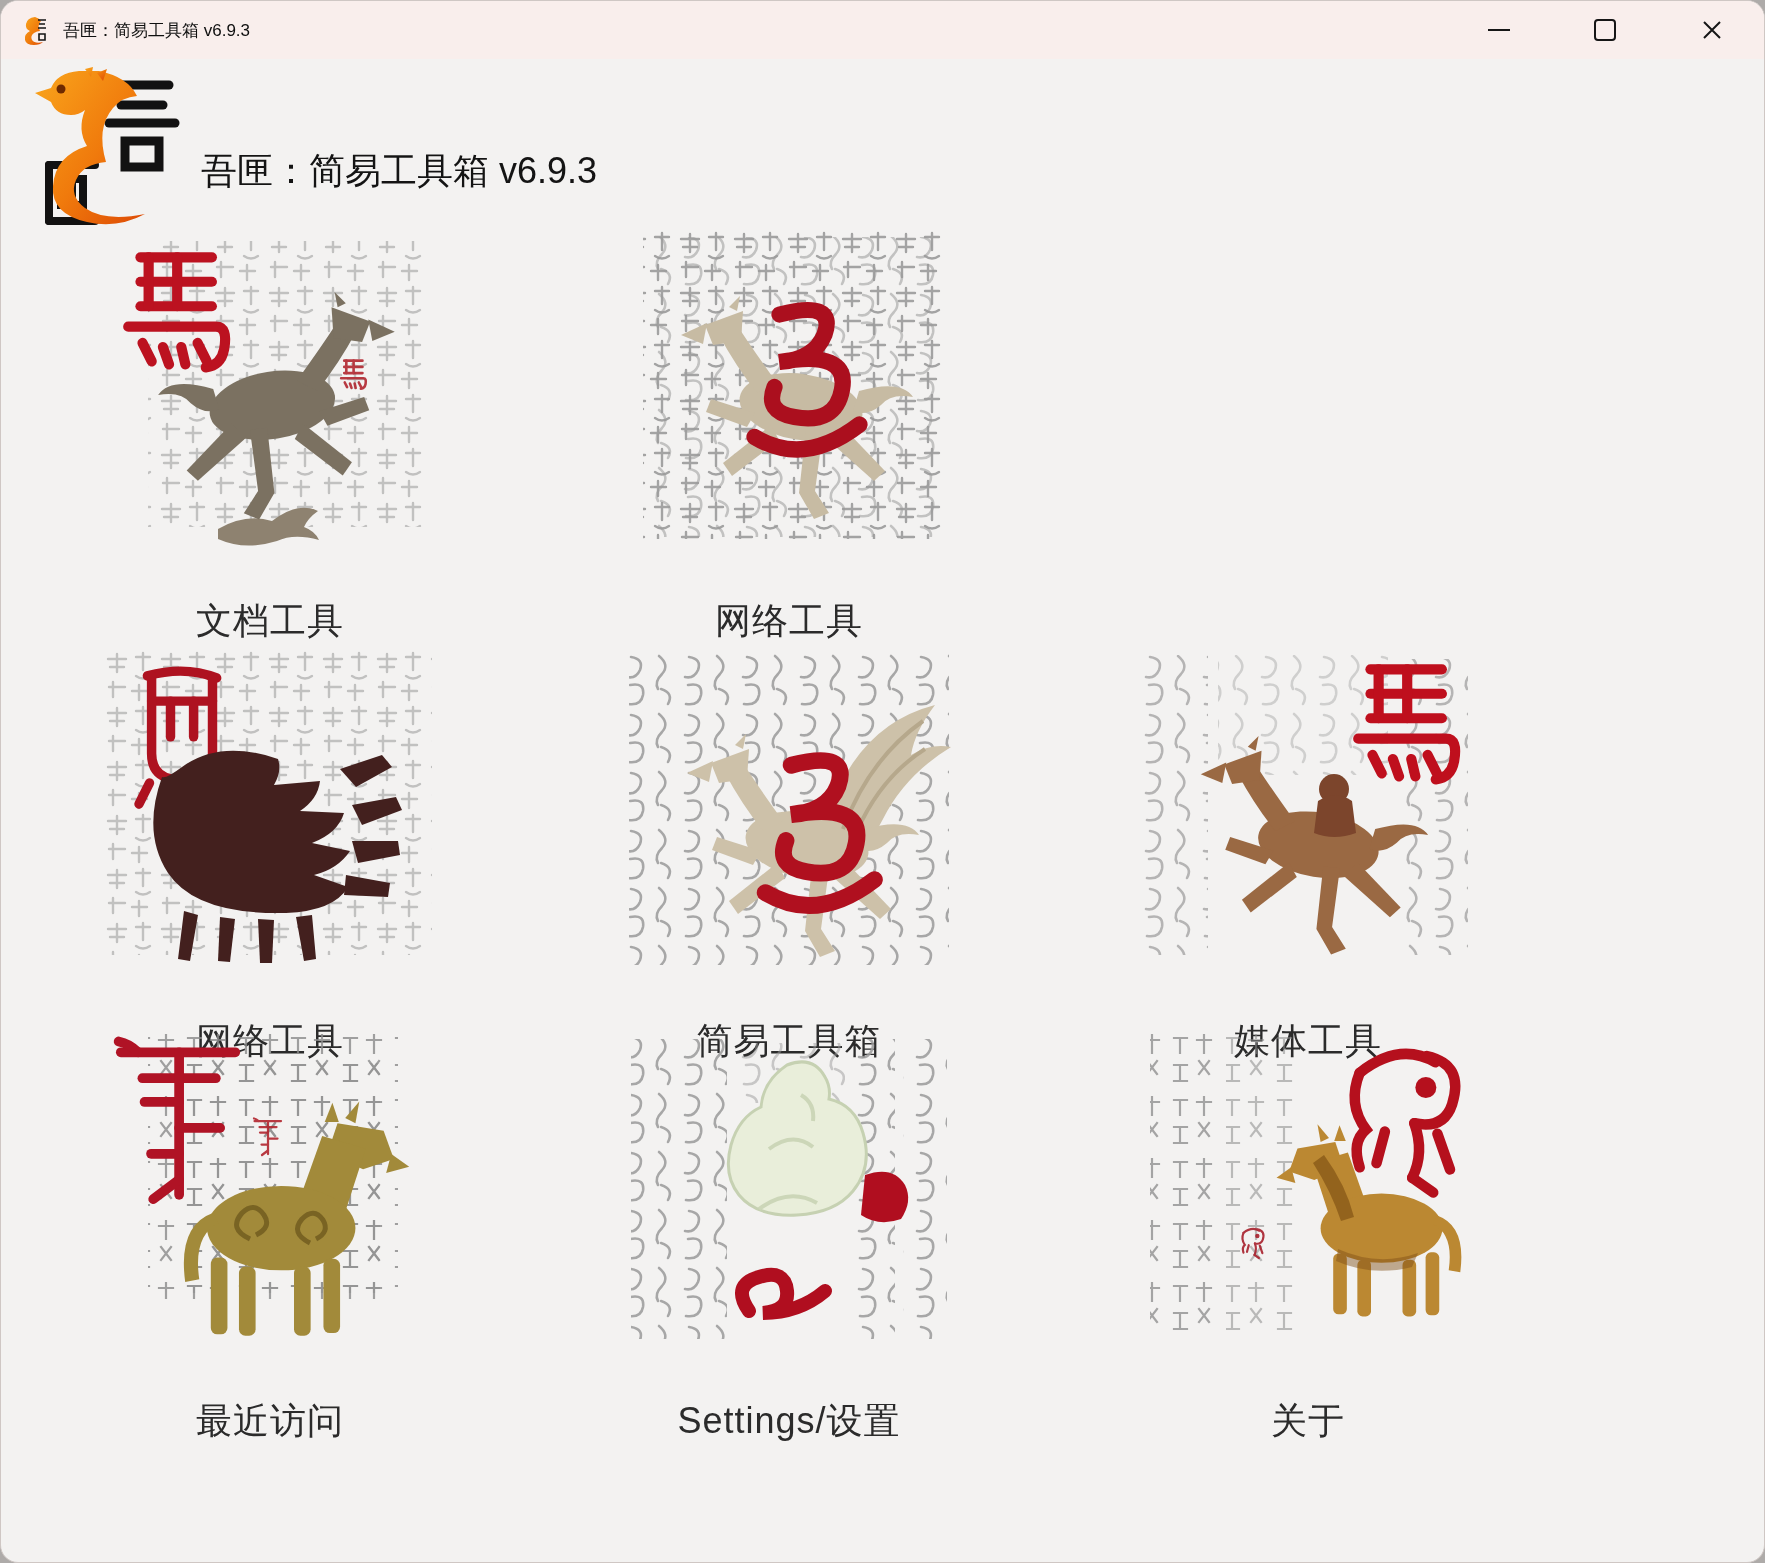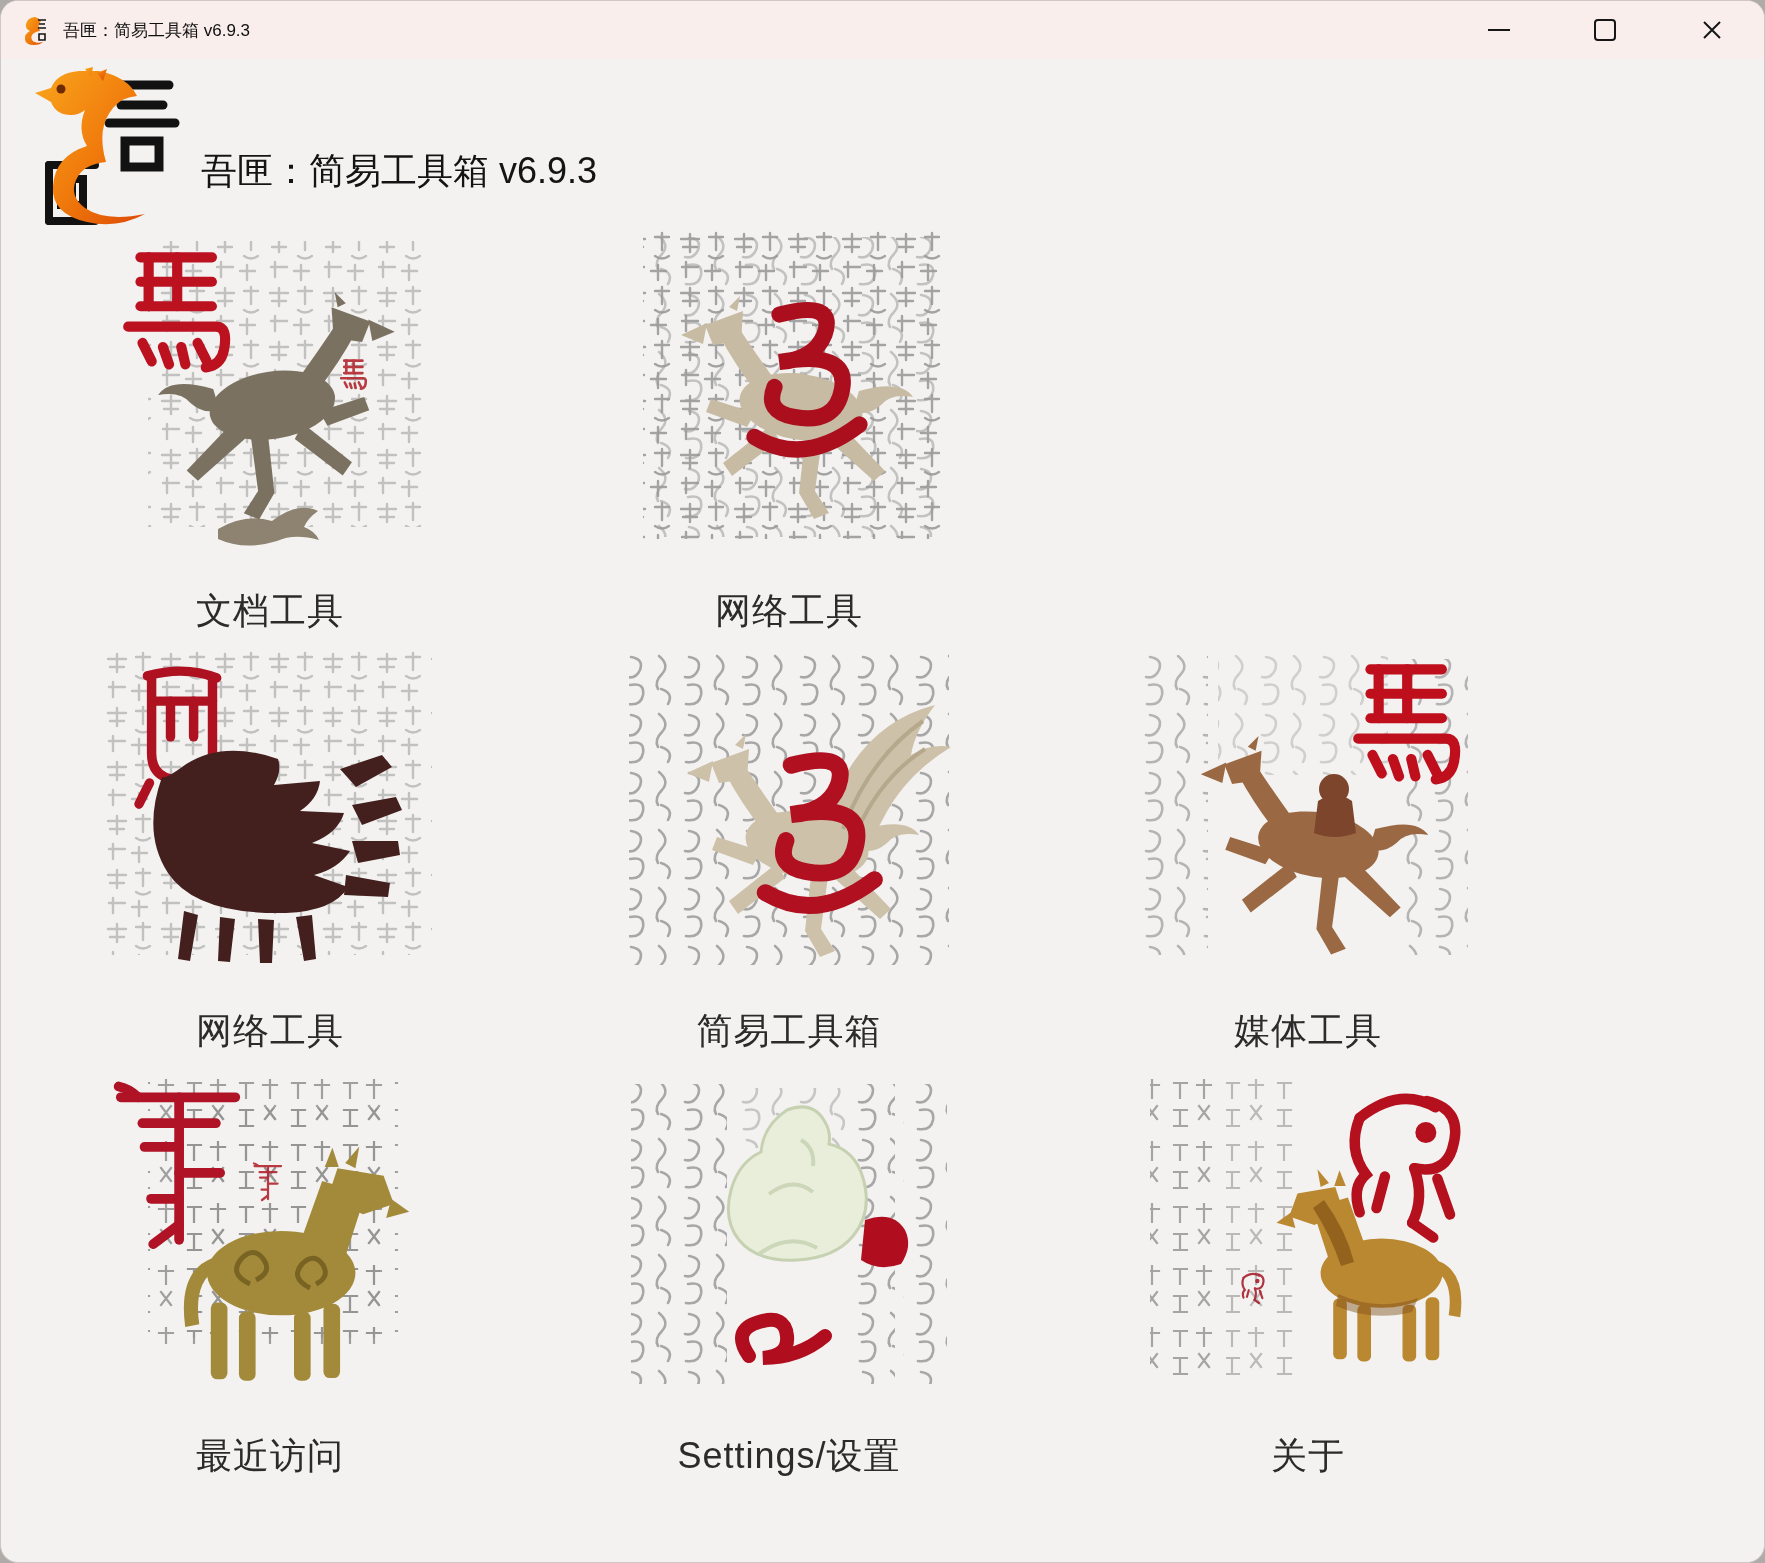--- a/index.html
+++ b/index.html
@@ -30,23 +30,23 @@
   
   .logo{position:absolute;left:26px;top:66px;width:164px;height:164px}
   .header-title{position:absolute;left:200px;top:146px;font-size:36px;color:#141414;white-space:nowrap}
   
   .grid{position:absolute;left:10px;top:228px;width:1556px;height:1260px}
   .cell{
     position:absolute;width:518px;height:420px;
     display:flex;flex-direction:column;align-items:center;cursor:pointer;
   }
   .c0{left:0}.c1{left:519px}.c2{left:1038px}
-  .r0{top:0}.r1{top:420px}.r2{top:845px}
+  .r0{top:0}.r1{top:420px}.r2{top:800px}
   .art{width:340px;height:330px;flex:none}
-  .cell-label{margin-top:28px;font-size:36px;color:#2b2b2b;letter-spacing:1px;white-space:nowrap}
+  .cell-label{margin-top:38px;font-size:36px;color:#2b2b2b;letter-spacing:1px;white-space:nowrap}
 </style>
 </head>
 <body>
 
 <svg width="0" height="0" style="position:absolute" aria-hidden="true">
   <defs>
     <linearGradient id="lgDragon" x1="0" y1="0" x2="1" y2="1">
       <stop offset="0" stop-color="#f9a51c"></stop>
         <stop offset="0.55" stop-color="#f07a0c"></stop>
         <stop offset="1" stop-color="#dd4a05"></stop>

